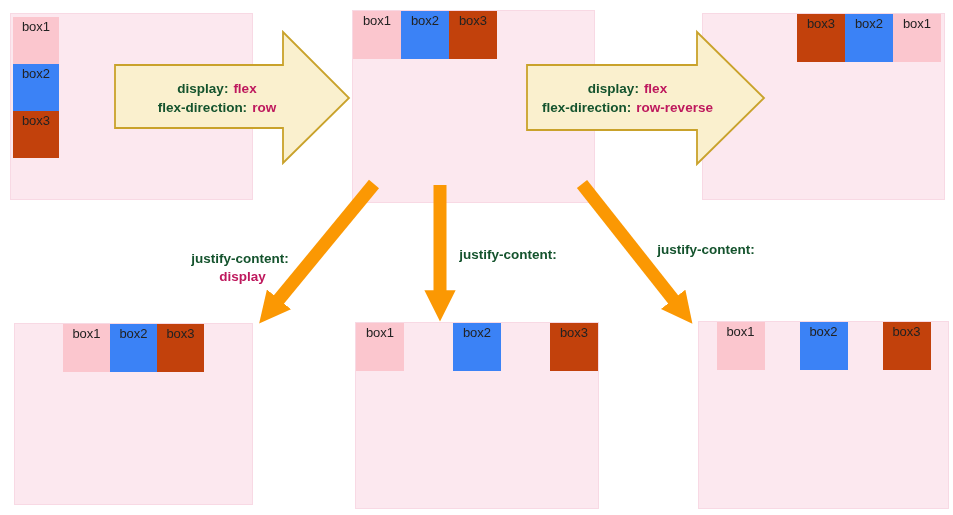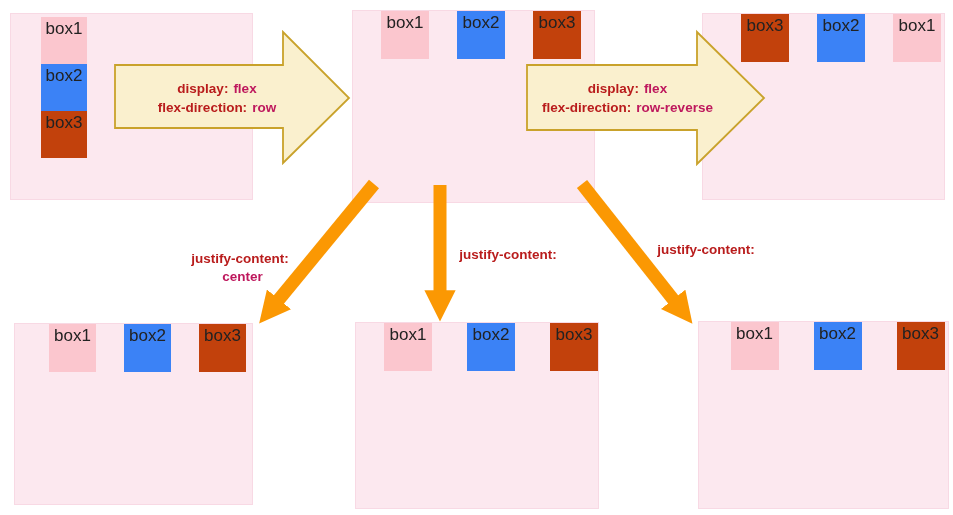--- a/index.html
+++ b/index.html
@@ -9,40 +9,40 @@
   
   .panel{position:absolute;background:#fce8ef;border:1px solid #f8d9e4;box-sizing:border-box;display:flex;}
   #panel-default   {left:10px;  top:13px;  width:243px; height:187px; flex-direction:column; align-items:flex-start; padding:3px 0 0 2px;}
   #panel-row       {left:352px; top:10px;  width:243px; height:193px; flex-direction:row;}
   #panel-rowrev    {left:702px; top:13px;  width:243px; height:187px; flex-direction:row; justify-content:flex-end; padding-right:3px;}
   #panel-center    {left:14px;  top:323px; width:239px; height:182px; flex-direction:row; justify-content:center;}
   #panel-between   {left:355px; top:322px; width:244px; height:187px; flex-direction:row; justify-content:space-between;}
   #panel-around    {left:698px; top:321px; width:251px; height:188px; flex-direction:row; justify-content:space-around;}
 
   .box{width:48px;height:48px;box-sizing:border-box;text-align:center;padding-top:2px;
-       font-size:17px;color:#222222;flex:none;margin-left:28px;}
+       font-size:13px;color:#222222;flex:none;}
   #panel-default .box{width:46px;height:47px;}
   #panel-center  .box{width:47px;}
   .box1{background:#fbc6ce;}
   .box2{background:#3b82f6;}
   .box3{background:#c2410c;}
 
   
   #arrow-layer{position:absolute;left:0;top:0;pointer-events:none;}
 
   
   .css-label{position:absolute;font-weight:bold;text-align:center;white-space:nowrap;}
   .arrow-text{font-size:13.5px;line-height:19px;}
   #label-row    {left:107px;top:79px;width:220px;}
   #label-rowrev {left:510px;top:79px;width:235px;}
   .justify-text{font-size:13.5px;line-height:18px;}
   #label-center {left:150px;top:250px;width:180px;}
   #label-between{left:418px;top:246px;width:180px;}
   #label-around {left:616px;top:241px;width:180px;}
-  .prop{color:#b91c1c;}
+  .prop{color:#14532d;}
   .val{color:#be185d;margin-left:5px;}
 </style>
 </head>
 <body>
 
 <div id="canvas">
 
   <div class="panel" id="panel-default">
     <div class="box box1">box1</div>
     <div class="box box2">box2</div>
@@ -107,21 +107,21 @@
     <div class="line">
       <span class="prop">display:</span><span class="val">flex</span>
     </div>
     <div class="line">
       <span class="prop">flex-direction:</span><span class="val">row-reverse</span>
     </div>
   </div>
 
   <div class="css-label justify-text" id="label-center">
     <div class="prop">justify-content:</div>
-    <div class="val">center</div>
+    <div class="val">display</div>
   </div>
 
   <div class="css-label justify-text" id="label-between">
     <div class="prop">justify-content:</div>
   </div>
 
   <div class="css-label justify-text" id="label-around">
     <div class="prop">justify-content:</div>
   </div>
 

